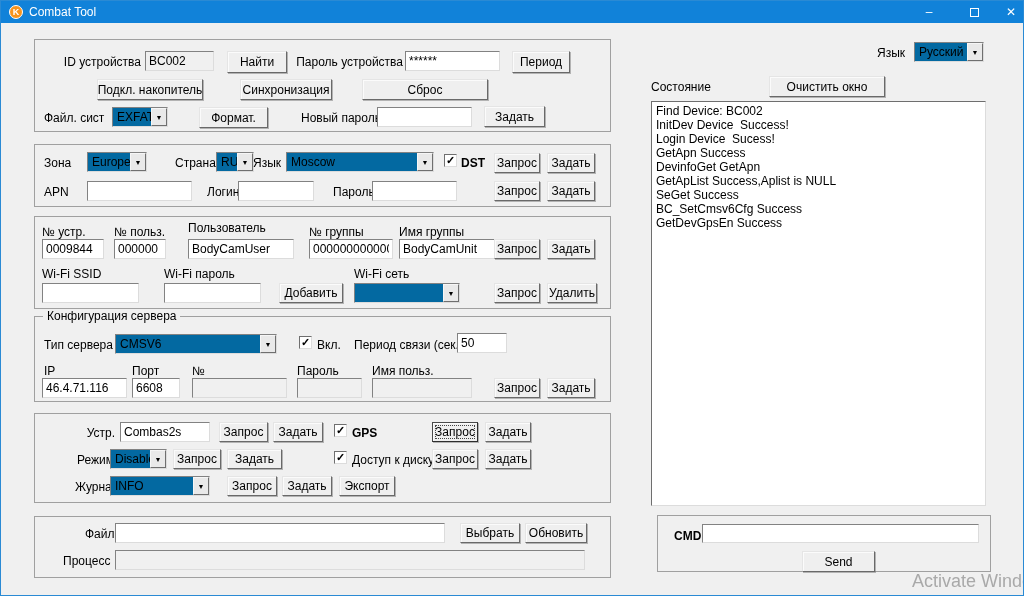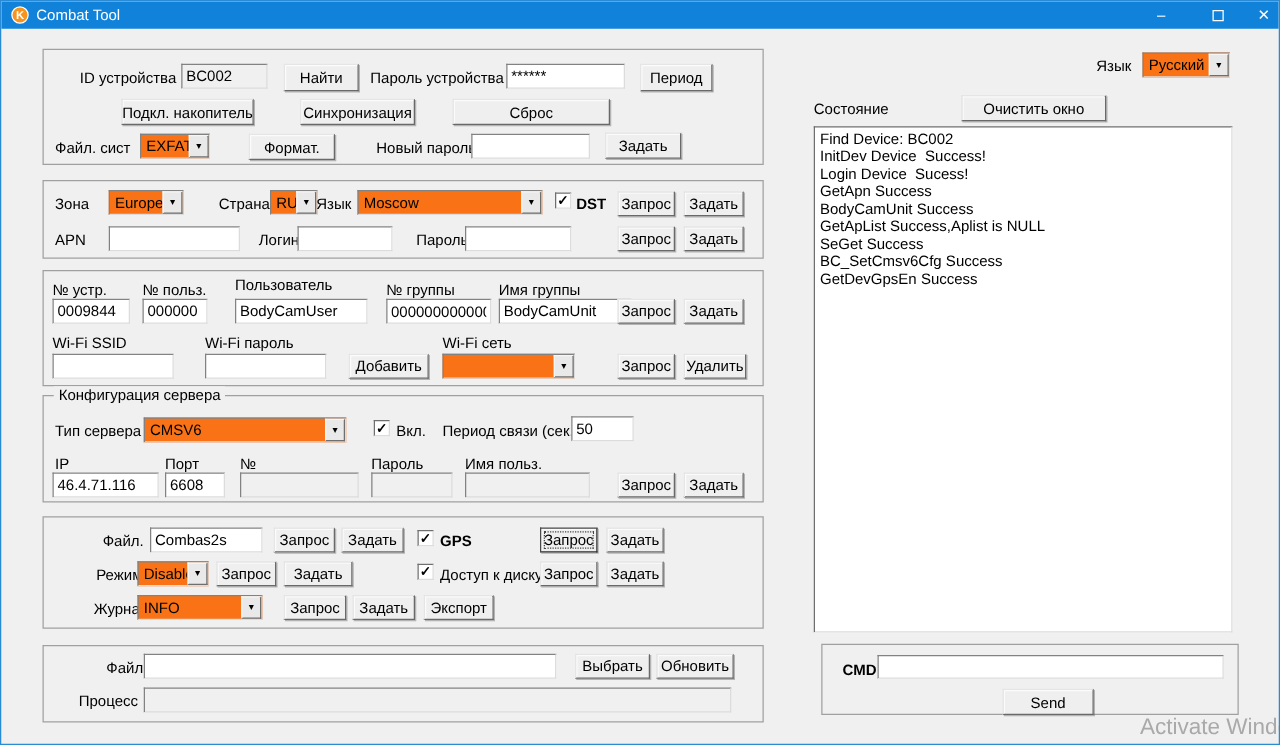--- a/index.html
+++ b/index.html
@@ -27,21 +27,21 @@
          display:flex; align-items:center; justify-content:center;
          font-family:inherit; font-size:12px; color:#000; white-space:nowrap; cursor:default; }
   .btn.focused { border-color:#4a4a4a #2e2e2e #2e2e2e #4a4a4a;
                  outline:1px dotted #444; outline-offset:-4px; }
 
   .input { position:absolute; border:1px solid; border-color:#828282 #dcdcdc #dcdcdc #828282;
            background:#fff; font-family:inherit; font-size:12px; padding:0 3px; color:#000; }
   .input.gray { background:#f0f0f0; }
 
   .combo { position:absolute; border:1px solid; border-color:#828282 #dcdcdc #dcdcdc #828282;
-           background:#f97316; }
+           background:#0369a1; }
   .combo .val { position:absolute; left:4px; top:2px; white-space:nowrap; }
   .combo .arrow { position:absolute; right:0; top:0; bottom:0; width:16px; background:#e9e9e9;
                   border:1px solid; border-color:#f6f6f6 #6f6f6f #6f6f6f #f6f6f6;
                   font-size:7px; display:flex; align-items:center; justify-content:center; }
 
   .check { position:absolute; width:13px; height:13px; background:#fff; border:1px solid;
            border-color:#6f6f6f #dcdcdc #dcdcdc #6f6f6f; font-size:11px; font-weight:bold;
            display:flex; align-items:center; justify-content:center; }
 
   .logbox { position:absolute; background:#fff; border:1px solid;
@@ -175,21 +175,21 @@
     <input class="input" style="left: 7px; top: 61px; width: 85px; height: 20px;" value="46.4.71.116">
     <input class="input" style="left: 97px; top: 61px; width: 48px; height: 20px;" value="6608">
     <input class="input gray" style="left: 157px; top: 61px; width: 95px; height: 20px;" value="">
     <input class="input gray" style="left: 262px; top: 61px; width: 65px; height: 20px;" value="">
     <input class="input gray" style="left: 337px; top: 61px; width: 100px; height: 20px;" value="">
     <div class="btn" style="left:459px;top:61px;width:46px;height:20px;">Запрос</div>
     <div class="btn" style="left:512px;top:61px;width:48px;height:20px;">Задать</div>
   </div>
 
   <div class="group" style="left:33px;top:412px;width:577px;height:90px;">
-    <div class="lbl r" style="left:40px;top:12px;width:40px;">Файл.</div>
+    <div class="lbl r" style="left:40px;top:12px;width:40px;">Устр.</div>
     <input class="input" style="left: 85px; top: 8px; width: 90px; height: 20px;" value="Combas2s">
     <div class="btn" style="left:184px;top:8px;width:49px;height:20px;">Запрос</div>
     <div class="btn" style="left:238px;top:8px;width:50px;height:20px;">Задать</div>
     <div class="check" style="left:299px;top:10px;">
       <span>✓</span>
     </div>
     <div class="lbl" style="left:317px;top:12px;font-weight:bold;">GPS</div>
     <div class="btn focused" style="left:397px;top:8px;width:46px;height:20px;">Запрос</div>
     <div class="btn" style="left:450px;top:8px;width:46px;height:20px;">Задать</div>
 
@@ -233,21 +233,21 @@
   </div>
 
   <div class="lbl" style="left:650px;top:79px;">Состояние</div>
   <div class="btn" style="left:768px;top:75px;width:116px;height:21px;">Очистить окно</div>
 
   <div class="logbox" style="left:650px;top:100px;width:335px;height:405px;">
       <div class="log-line">Find Device: BC002</div>
       <div class="log-line">InitDev Device  Success!</div>
       <div class="log-line">Login Device  Sucess!</div>
       <div class="log-line">GetApn Success</div>
-      <div class="log-line">BodyCamUnit Success</div>
+      <div class="log-line">DevinfoGet GetApn</div>
       <div class="log-line">GetApList Success,Aplist is NULL</div>
       <div class="log-line">SeGet Success</div>
       <div class="log-line">BC_SetCmsv6Cfg Success</div>
       <div class="log-line">GetDevGpsEn Success</div>
     </div>
 
   <div class="group" style="left:656px;top:514px;width:334px;height:57px;">
     <div class="lbl" style="left:16px;top:13px;font-weight:bold;">CMD:</div>
     <input class="input" style="left: 44px; top: 8px; width: 277px; height: 19px;" value="">
     <div class="btn" style="left:144px;top:35px;width:73px;height:21px;">Send</div>

